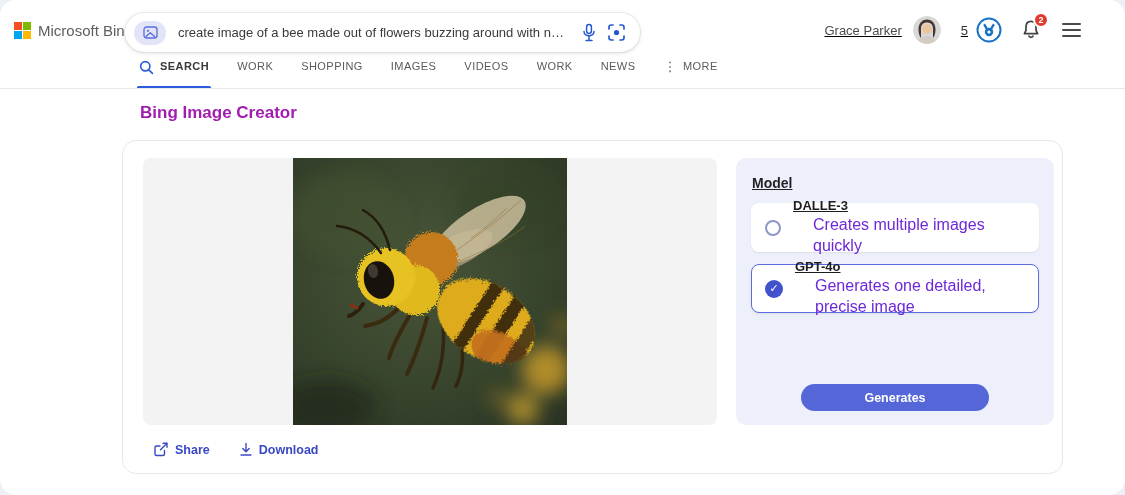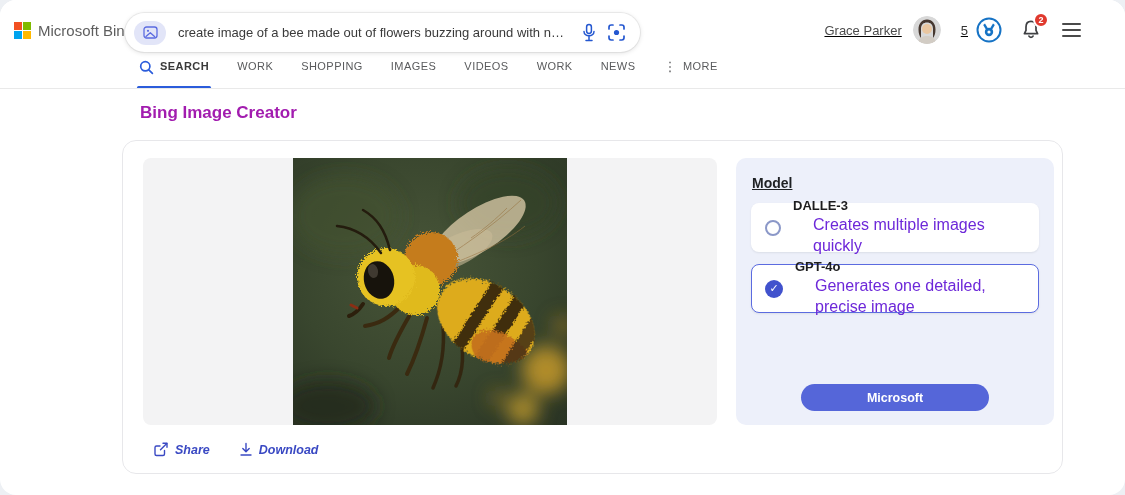--- a/index.html
+++ b/index.html
@@ -53,27 +53,27 @@
   .photo { position:absolute; left:150px; top:0; width:274px; height:267px; cursor:pointer; }
 
   .model-panel { position:absolute; left:613px; top:17px; width:318px; height:267px; background:#edf0fa; border-radius:10px; padding:15px; }
   .model-title { font-size:14px; font-weight:700; color:#1f2124; margin:2px 0 0 1px;text-decoration:underline; }
   .option { position:relative; background:#fff; border:1.5px solid transparent; border-radius:8px; height:49px;
     margin-top:12px; display:flex; align-items:center; gap:12px; padding:0 13px; box-shadow:0 1px 2px rgba(60,64,67,.10); cursor:pointer; }
   .option.selected { border-color:#5b6be0; }
   .radio { width:16px; height:16px; border-radius:50%; border:2px solid #8b98c8; flex:none; }
   .radio.checked { width:18px; height:18px; border:none; background:#4152cd; color:#fff; font-size:11px;
     display:flex; align-items:center; justify-content:center; }
-  .option-name { font-size:13px; font-weight:700; color:#1d1d1f; line-height:1.25; }
+  .option-name { font-size:13px; font-weight:700; color:#1d1d1f; line-height:1.25;text-decoration:underline; }
   .option-desc { font-size:16px; color:#6d28d9; line-height:1.3; margin-top:1px;margin-left:20px; }
   .regenerate-btn { position:absolute; left:50%; transform:translateX(-50%); bottom:14px; width:188px; height:27px;
     border:none; border-radius:14px; background:#5566d9; color:#fff; font-size:12.5px; font-weight:700;
     font-family:"Liberation Sans",sans-serif; cursor:pointer; display:flex; align-items:center; justify-content:center; }
 
-  .actions { position:absolute; left:30px; top:301px; display:flex; gap:29px;font-style:italic; }
+  .actions { position:absolute; left:30px; top:301px; display:flex; gap:29px; }
   .action-link { display:flex; align-items:center; gap:6px; color:#3a49c3; font-size:12.5px; font-weight:700; cursor:pointer; }
   .credit { position:absolute; right:12px; top:302px; display:flex; align-items:center; gap:6px; color:#5f6368; font-size:12.5px; }
 </style>
 </head>
 <body>
 
 <div class="page">
 
   <div class="header">
     <div class="brand">
@@ -289,21 +289,21 @@
       </div>
 
       <div class="option selected">
         <span class="radio checked">✓</span>
         <span>
           <div class="option-name">GPT-4o</div>
           <div class="option-desc">Generates one detailed, precise image</div>
         </span>
       </div>
 
-      <button class="regenerate-btn">Microsoft</button>
+      <button class="regenerate-btn">Generates</button>
     </div>
 
     <div class="actions">
       <span class="action-link">
         <svg width="16" height="15" viewBox="0 0 16 15">
           <path d="M11.5 8.5 V12 Q11.5 13.5 10 13.5 H3.5 Q2 13.5 2 12 V5.5 Q2 4 3.5 4 H7" fill="none" stroke="#3a49c3" stroke-width="1.4" stroke-linecap="round"></path>
           <path d="M7.5 7.8 L13.8 1.5" fill="none" stroke="#3a49c3" stroke-width="1.4" stroke-linecap="round"></path>
           <path d="M10 1.3 H14 V5.3" fill="none" stroke="#3a49c3" stroke-width="1.4" stroke-linecap="round" stroke-linejoin="round"></path>
         </svg>
         <span>Share</span>

